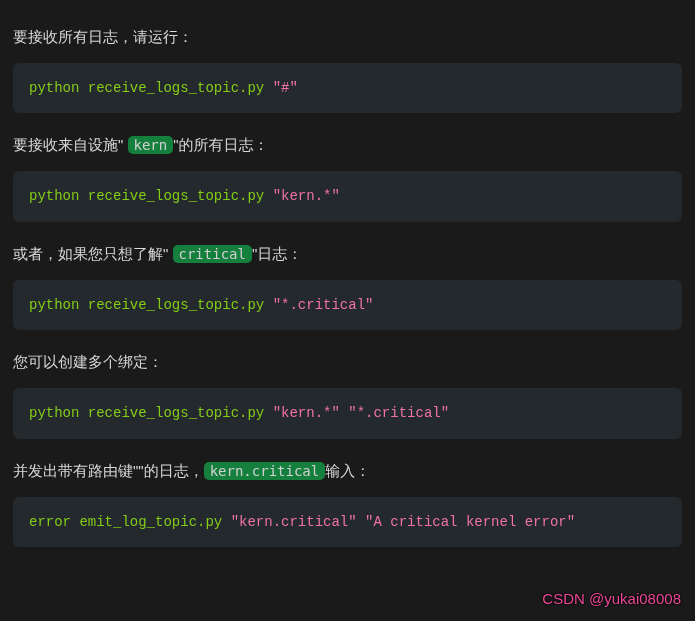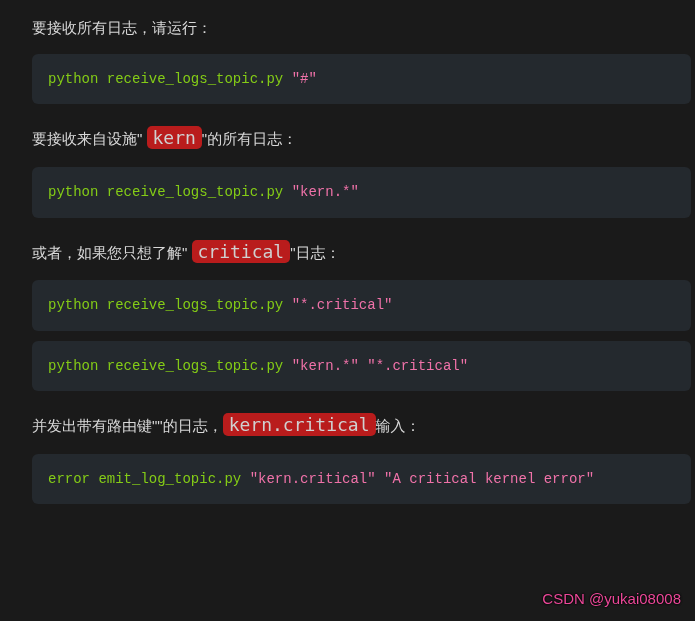--- a/index.html
+++ b/index.html
@@ -8,44 +8,43 @@
     color: #e0e0e0;
     font-family: -apple-system, BlinkMacSystemFont, "Segoe UI", "PingFang SC", "Microsoft YaHei", sans-serif;
     font-size: 15px;
     line-height: 1.6;
     width: 695px;
     height: 621px;
     overflow: hidden;
     position: relative;
   }
   .content {
-    padding: 4px;
-    margin-left: 28px;
+    padding: 13px;
   }
   .para {
     padding: 12px 0 4px 0;
     color: #d8d8d8;
   }
   .codeblock {
     background: #24292e;
     border-radius: 6px;
     padding: 14px 16px;
     margin: 10px 0 8px 0;
     font-family: "SFMono-Regular", Consolas, "Liberation Mono", Menlo, monospace;
     font-size: 14px;
     white-space: pre;
     overflow-x: auto;
   }
   .tok-plain { color: #84cc16; }
   .tok-str   { color: #f072a9; }
   .inline-code {
-    background: #b91c1c;
+    background: #15803d;
     color: #d0d0d0;
     font-family: "SFMono-Regular", Consolas, monospace;
-    font-size: 18px;
+    font-size: 14px;
     padding: 1px 6px;
     border-radius: 5px;
   }
   .watermark {
     position: absolute;
     right: 14px;
     bottom: 10px;
     color: #ec4899;
     font-size: 15px;
     text-shadow: 0 0 2px #000, 0 0 2px #000;
@@ -65,20 +64,23 @@
   <p class="para">
     <span>要接收来自设施" </span><code class="inline-code">kern</code><span>"的所有日志：</span>
   </p>
   <div class="codeblock"><span class="tok-plain">python receive_logs_topic.py </span><span class="tok-str">"kern.*"</span></div>
 
   <p class="para">
     <span>或者，如果您只想了解" </span><code class="inline-code">critical</code><span>"日志：</span>
   </p>
   <div class="codeblock"><span class="tok-plain">python receive_logs_topic.py </span><span class="tok-str">"*.critical"</span></div>
 
+  <p class="para">
+    <span>您可以创建多个绑定：</span>
+  </p>
   <div class="codeblock"><span class="tok-plain">python receive_logs_topic.py </span><span class="tok-str">"kern.*"</span><span class="tok-plain"> </span><span class="tok-str">"*.critical"</span></div>
 
   <p class="para">
     <span>并发出带有路由键""的日志，</span><code class="inline-code">kern.critical</code><span>输入：</span>
   </p>
   <div class="codeblock"><span class="tok-plain">error emit_log_topic.py </span><span class="tok-str">"kern.critical"</span><span class="tok-plain"> </span><span class="tok-str">"A critical kernel error"</span></div>
 
 </div>
 
 <div class="watermark">CSDN @yukai08008</div>

